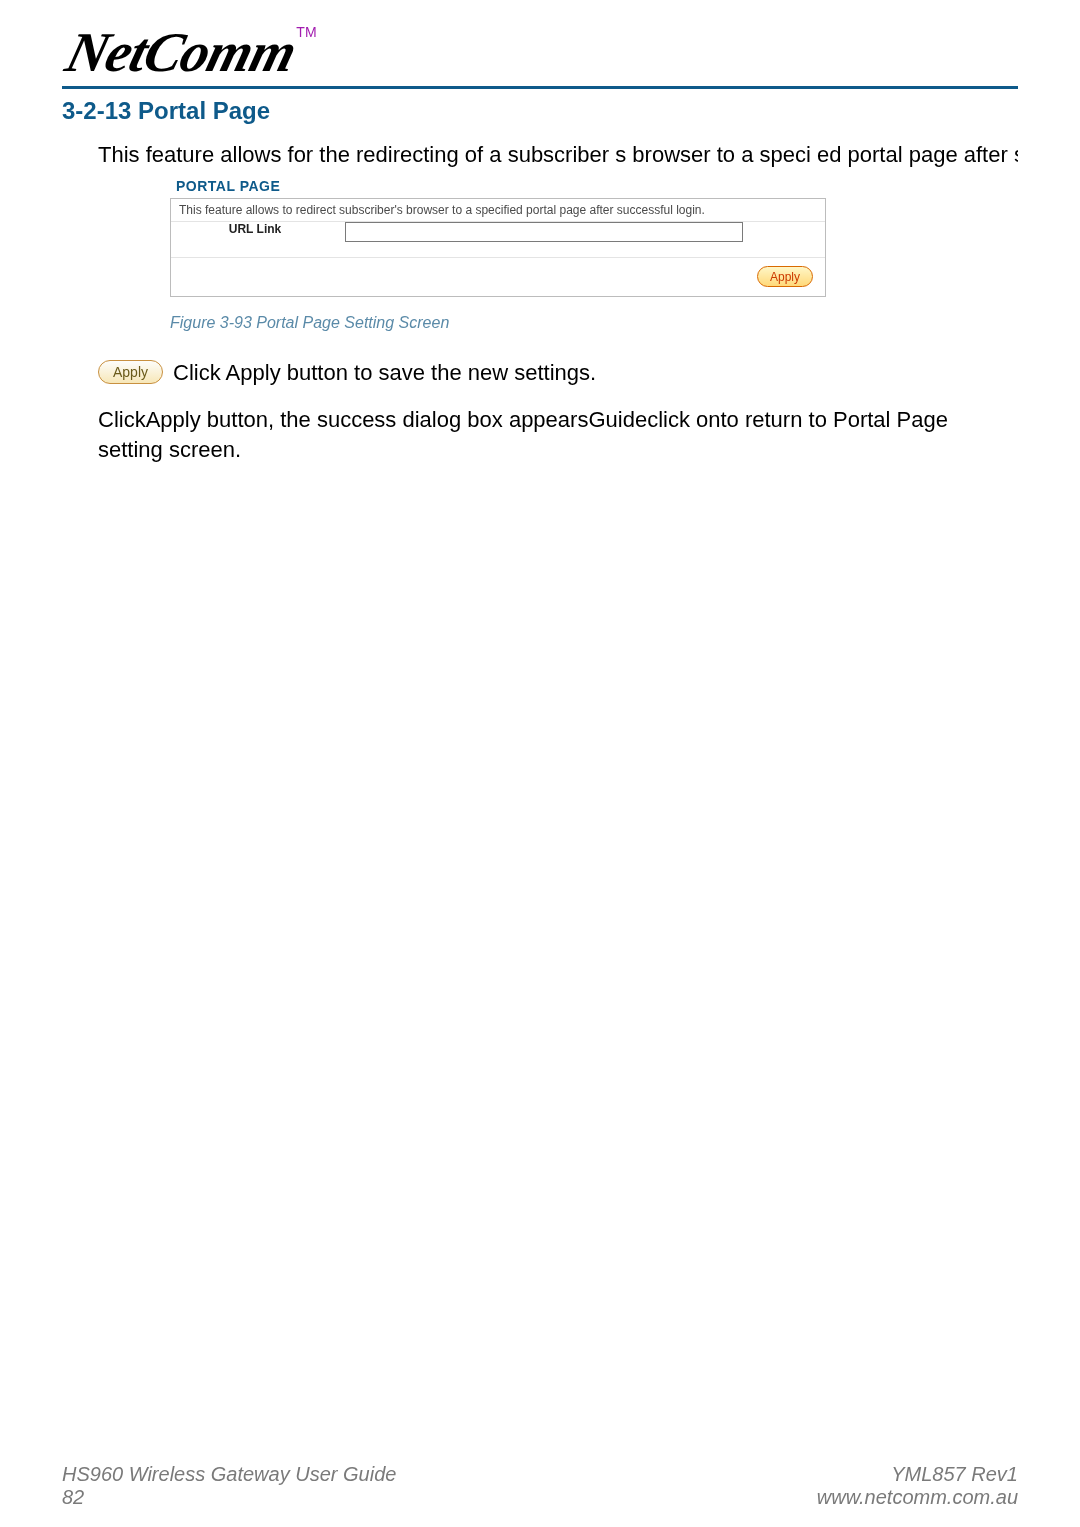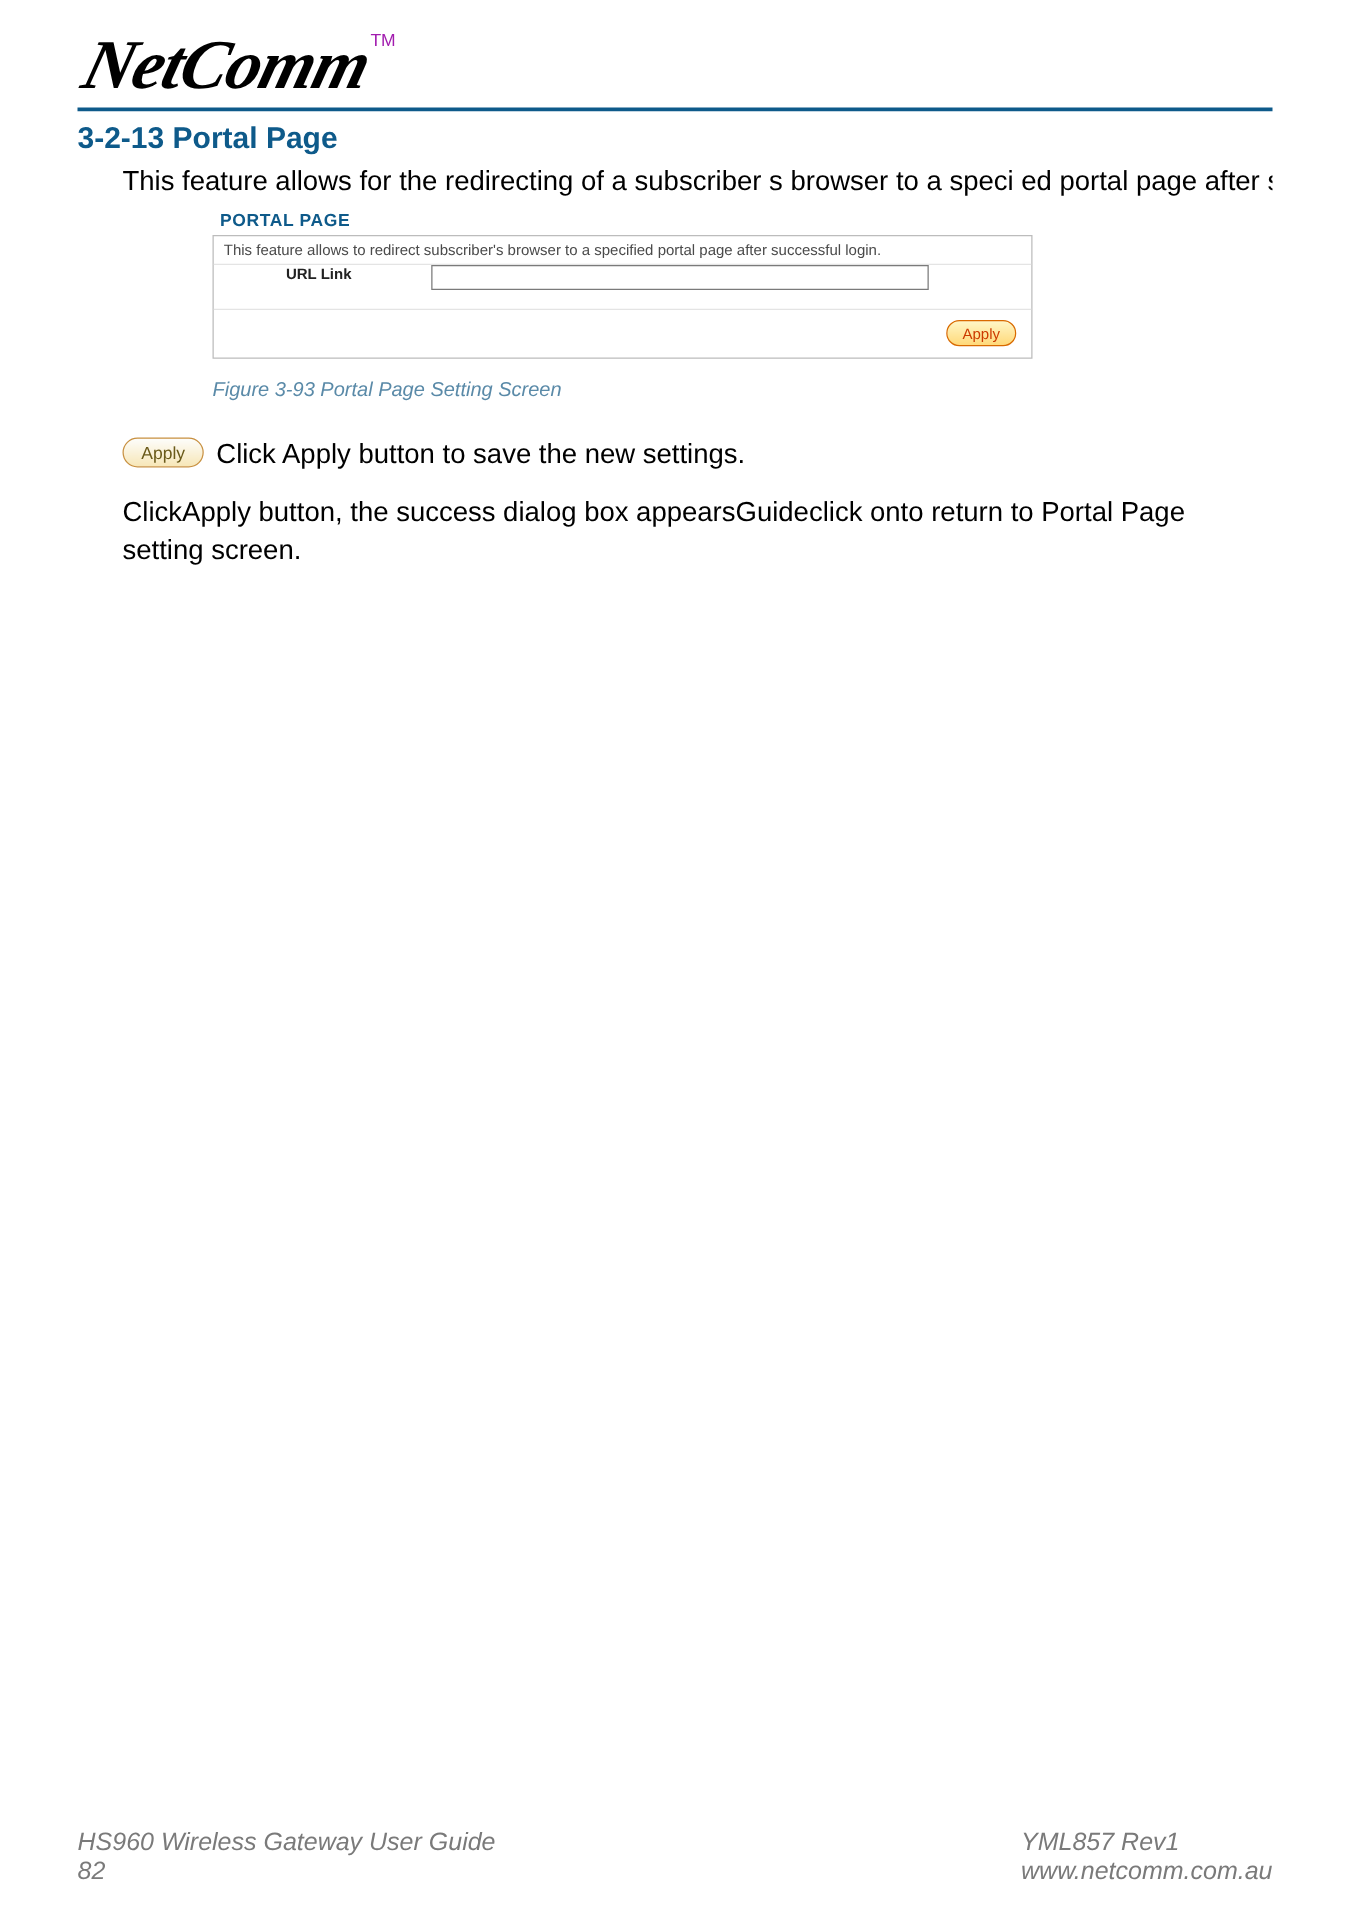--- a/index.html
+++ b/index.html
@@ -44,21 +44,21 @@
     .header-rule {
       border: none;
       border-top: 3px solid #0e5a8a;
       margin-top: 6px;
     }
     .section-title {
       color: #0e5a8a;
       font-size: 24px;
       font-weight: bold;
       margin-top: 8px;
-      margin-bottom: 6px;
+      margin-bottom: 16px;
       font-family: Arial, Helvetica, sans-serif;
     }
     .intro-text {
       font-size: 22px;
       color: #000;
       padding-left: 36px;
       line-height: 1.3;
       white-space: nowrap;
       overflow: hidden;
     }
@@ -179,21 +179,21 @@
       bottom: 18px;
       display: flex;
       justify-content: space-between;
       align-items: flex-end;
       font-style: italic;
       color: #7a7a7a;
       font-size: 20px;
       font-family: Arial, sans-serif;
     }
     .footer-left { text-align: left; }
-    .footer-right { text-align: left; }
+    .footer-right { text-align: right; }
   </style>
 </head>
 <body>
 
 <div class="page">
 
   <div class="header-area">
     <div>
       <span class="logo">NetComm</span><span class="tm">TM</span>
     </div>

